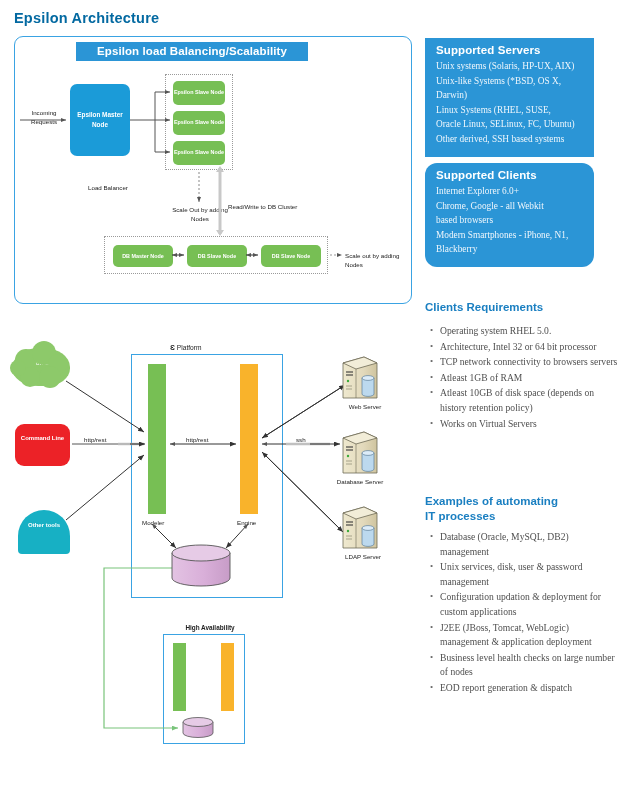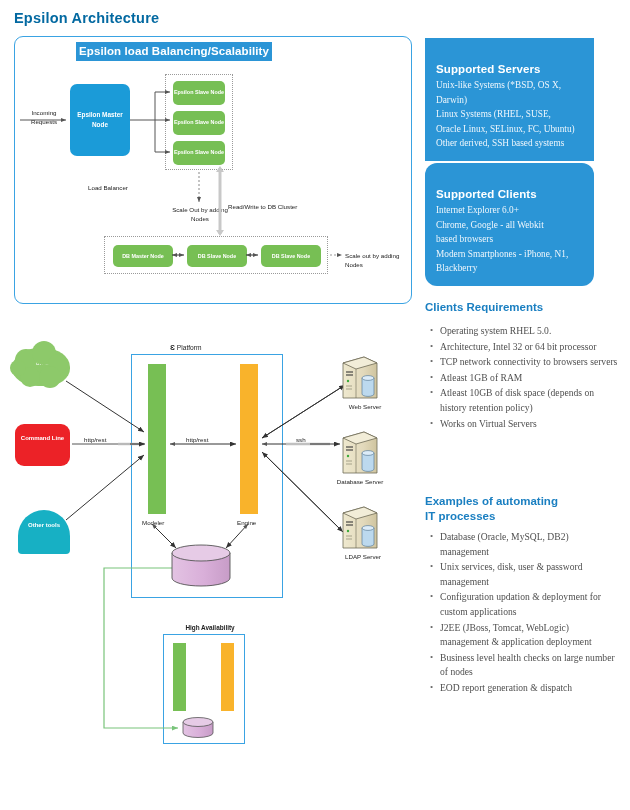--- a/index.html
+++ b/index.html
@@ -8,21 +8,21 @@
 
   .abs{position:absolute;}
 
   
   #page-title{left:14px;top:10px;font-size:14.5px;font-weight:bold;color:#0369a1;
               letter-spacing:.2px;}
 
   
   #lb-panel{left:14px;top:36px;width:398px;height:268px;border:1.6px solid #3aa3e3;
             border-radius:9px;background:#fff;box-sizing:border-box;}
-  #lb-title{left:76px;top:42px;width:196px;height:19px;background:#2b95d6;color:#fff;
+  #lb-title{left:76px;top:42px;width:232px;height:19px;background:#2b95d6;color:#fff;
             font-size:11.5px;font-weight:bold;line-height:19px;text-align:center;
             letter-spacing:.1px;}
 
   .master-node{left:70px;top:84px;width:60px;height:72px;background:#1b9bd8;
                border-radius:7px;color:#fff;font-size:6.4px;font-weight:bold;
                display:flex;align-items:center;justify-content:center;text-align:center;
                line-height:1.5;}
   .slave-wrap{left:165px;top:74px;width:68px;height:96px;border:1px dotted #9a9a9a;
               box-sizing:border-box;}
   .slave-node{width:52px;height:24px;background:#77bf54;border-radius:5px;color:#fff;
@@ -80,21 +80,21 @@
 
   #ha-lbl{left:160px;top:624px;width:100px;text-align:center;font-size:6.4px;
           font-weight:bold;color:#222;}
   #ha-box{left:163px;top:634px;width:82px;height:110px;border:1.3px solid #3aa3e3;
           box-sizing:border-box;background:#fff;}
   #ha-green{left:173px;top:643px;width:13px;height:68px;background:#77bf54;}
   #ha-orange{left:221px;top:643px;width:13px;height:68px;background:#f9b32b;}
 
   
   .blue-card{position:absolute;left:425px;width:169px;background:#2b95d6;color:#fff;
-             box-sizing:border-box;padding:25px 10px 10px 11px;}
+             box-sizing:border-box;padding:6px 10px 10px 11px;}
   #servers-card{top:38px;}
   #clients-card{top:163px;border-radius:12px;}
   .card-h{font-size:11.5px;font-weight:bold;margin-bottom:3px;letter-spacing:.1px;}
   .card-line{font-size:9.3px;line-height:14.6px;font-family:"Liberation Serif",serif;
              color:#eef6fc;}
 
   .sec-h{position:absolute;left:425px;font-size:11.5px;font-weight:bold;color:#1a7fc1;
          line-height:15px;}
   #hw-h{top:300px;}
   #ex-h{top:494px;width:185px;}
@@ -165,20 +165,21 @@
 <div class="srv-lbl" id="db-srv-lbl">Database Server</div>
 <div class="srv-lbl" id="ldap-srv-lbl">LDAP Server</div>
 
 <div class="abs" id="ha-lbl">High Availability</div>
 <div class="abs" id="ha-box"></div>
 <div class="abs" id="ha-green"></div>
 <div class="abs" id="ha-orange"></div>
 
 <div class="blue-card" id="servers-card">
   <div class="card-h">Supported Servers</div>
+  <div class="card-line">Unix systems (Solaris, HP-UX, AIX)</div>
   <div class="card-line">Unix-like Systems (*BSD, OS X, Darwin)</div>
   <div class="card-line">Linux Systems (RHEL, SUSE,</div>
   <div class="card-line">Oracle Linux, SELinux, FC, Ubuntu)</div>
   <div class="card-line">Other derived, SSH based systems</div>
 </div>
 
 <div class="blue-card" id="clients-card">
   <div class="card-h">Supported Clients</div>
   <div class="card-line">Internet Explorer 6.0+</div>
   <div class="card-line">Chrome, Google - all Webkit</div>

